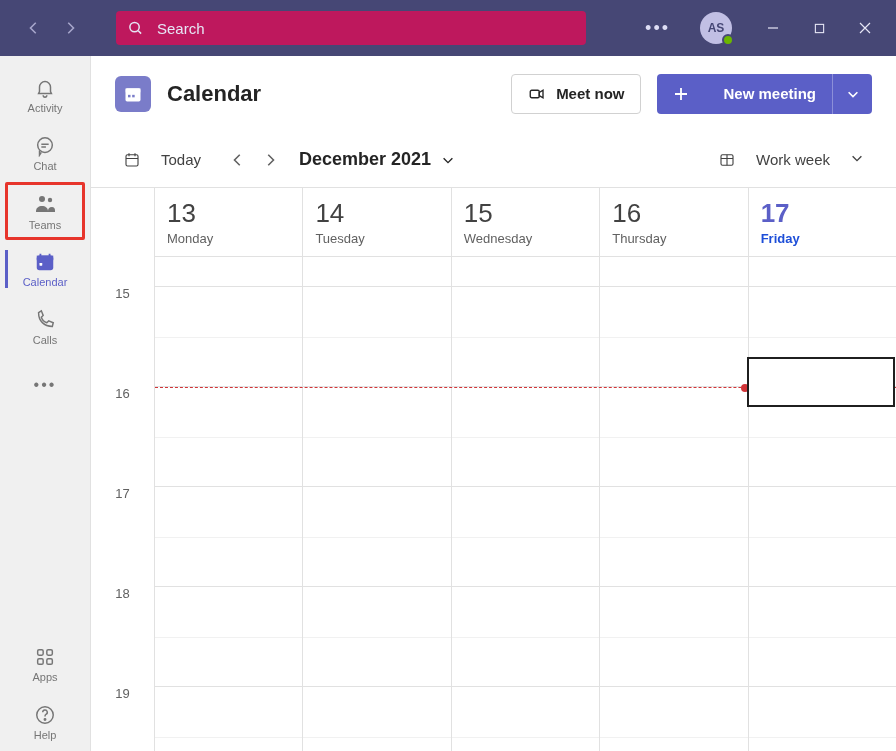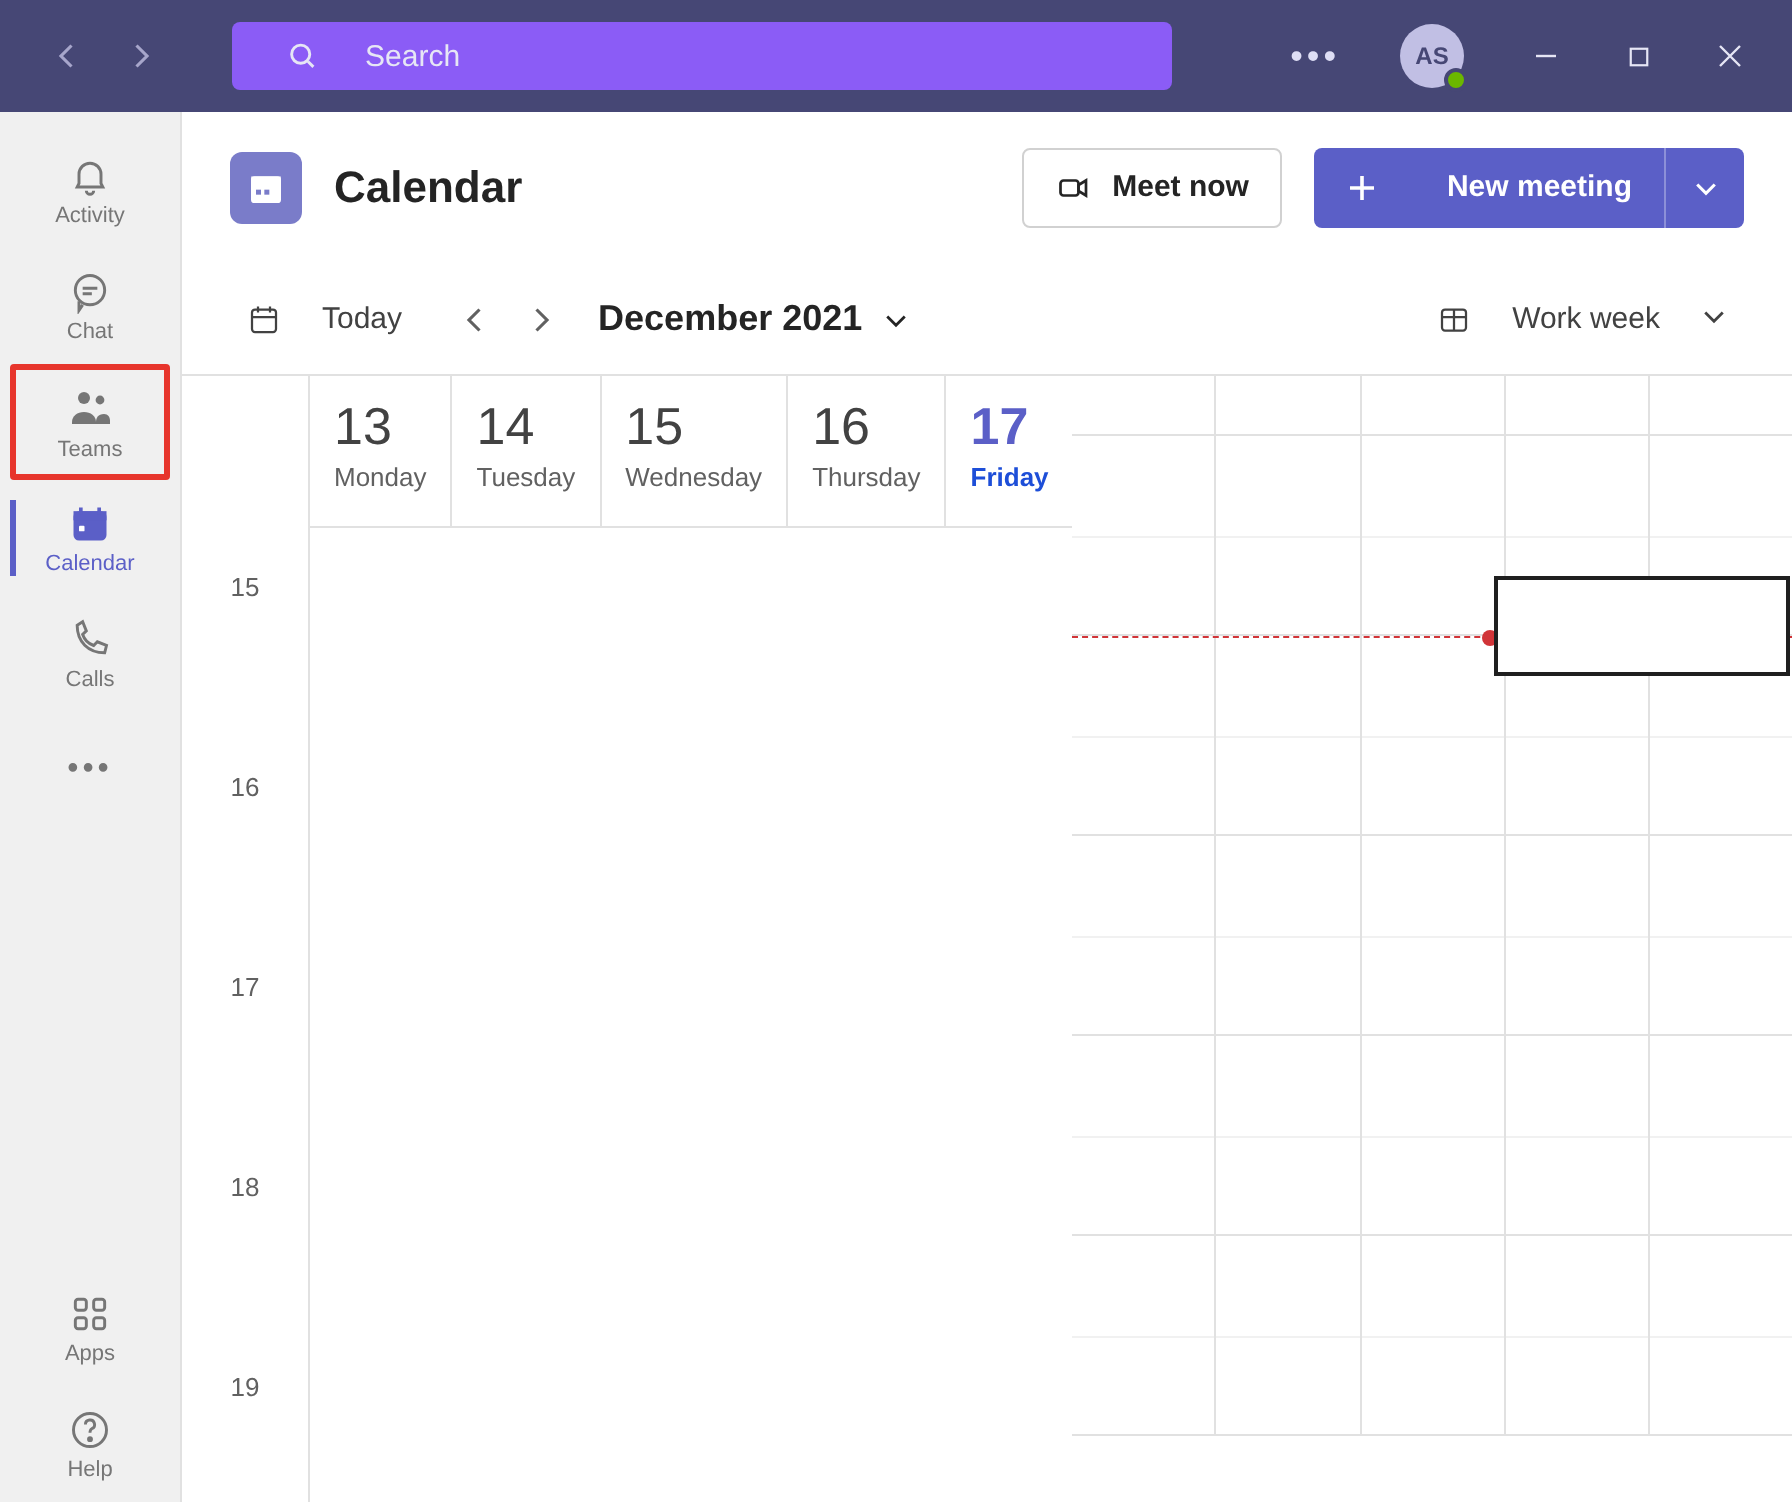--- a/index.html
+++ b/index.html
@@ -3,21 +3,21 @@
   <meta charset="utf-8">
   <style>
     * { margin: 0; padding: 0; box-sizing: border-box; font-family: "Segoe UI", -apple-system, sans-serif; }
     body { width: 896px; height: 751px; overflow: hidden; background: #fff; display: flex; flex-direction: column; }
 
     
     .titlebar { height: 56px; background: #464775; display: flex; align-items: center; padding: 0 8px; gap: 8px; }
     .titlebar .nav-arrows { display: flex; gap: 0; padding: 0 8px; }
     .titlebar .nav-arrow { width: 36px; height: 36px; display: flex; align-items: center; justify-content: center; cursor: pointer; color: #d0cff0; opacity: 0.7; }
     .titlebar .search-wrap { flex: 0 0 470px; margin-left: 12px;}
-    .titlebar .search { width: 100%; height: 34px; background: #8b5cf6; border: none; border-radius: 4px; display: flex; align-items: center; padding: 0 28px; gap: 24px; color: #fff; }
+    .titlebar .search { width: 100%; height: 34px; background: #be185d; border: none; border-radius: 4px; display: flex; align-items: center; padding: 0 12px; gap: 14px; color: #fff; }
     .titlebar .search input { background: transparent; border: none; outline: none; color: #fff; font-size: 15px; width: 100%; }
     .titlebar .search input::placeholder { color: #e6e6f5; }
     .titlebar .spacer { flex: 1; }
     .titlebar .ellipsis { color: #dedef5; font-size: 18px; letter-spacing: 2px; padding: 0 12px; cursor: pointer; }
     .titlebar .avatar { position: relative; width: 32px; height: 32px; border-radius: 50%; background: #c1bfe4; display: flex; align-items: center; justify-content: center; font-size: 12px; font-weight: 600; color: #464775; margin: 0 10px; cursor: pointer; }
     .titlebar .presence { position: absolute; right: -2px; bottom: -2px; width: 12px; height: 12px; background: #6bb700; border: 2px solid #464775; border-radius: 50%; }
     .titlebar .win-controls { display: flex; gap: 0; }
     .titlebar .win-btn { width: 46px; height: 56px; display: flex; align-items: center; justify-content: center; color: #e6e6f5; cursor: pointer; }
 
     
@@ -52,21 +52,21 @@
     .tool-arrows { display: flex; gap: 18px; padding: 0 14px;}
     .month-label { font-size: 18px; font-weight: 700; color: #242424; display: flex; align-items: center; gap: 10px; cursor: pointer; }
     .toolbar .spacer { flex: 1; }
 
     
     .calgrid { flex: 1; display: flex; min-height: 0; background: #fff; }
     .timecol { width: 64px; border-right: 1px solid #e1e1e1; position: relative; padding-top: 76px;}
     .timecol .hour { height: 100px; text-align: center; font-size: 13px; color: #616161; position: relative; }
     .timecol .hour span { position: relative; top: -8px; }
     .day-headers-row { height: 76px; display: flex; border-bottom: 1px solid #e1e1e1; }
-    .dayscol { flex: 1; display: flex; flex-direction: row; min-width: 0; position: relative;}
+    .dayscol { flex: 1; display: flex; flex-direction: column; min-width: 0; position: relative;}
     .day-head { flex: 1; border-left: 1px solid #e1e1e1; padding: 10px 12px; cursor: pointer; }
     .day-head:first-child { border-left: none; }
     .day-num { font-size: 26px; font-weight: 400; color: #424242; }
     .day-name { font-size: 13px; color: #616161; margin-top: 2px;}
     .day-head.today .day-num { color: #5b5fc7; font-weight: 700; }
     .day-head.today .day-name { color: #1d4ed8; font-weight: 600; }
     .gridbody { flex: 1; position: relative; }
     .gridrow { display: flex; height: 100px; border-bottom: 1px solid #e1e1e1; }
     .gridrow .cell { flex: 1; border-left: 1px solid #e1e1e1; position: relative; }
     .gridrow .cell::after { content: ""; position: absolute; left: 0; right: 0; top: 50%; border-top: 1px solid #f1f1f1; }

